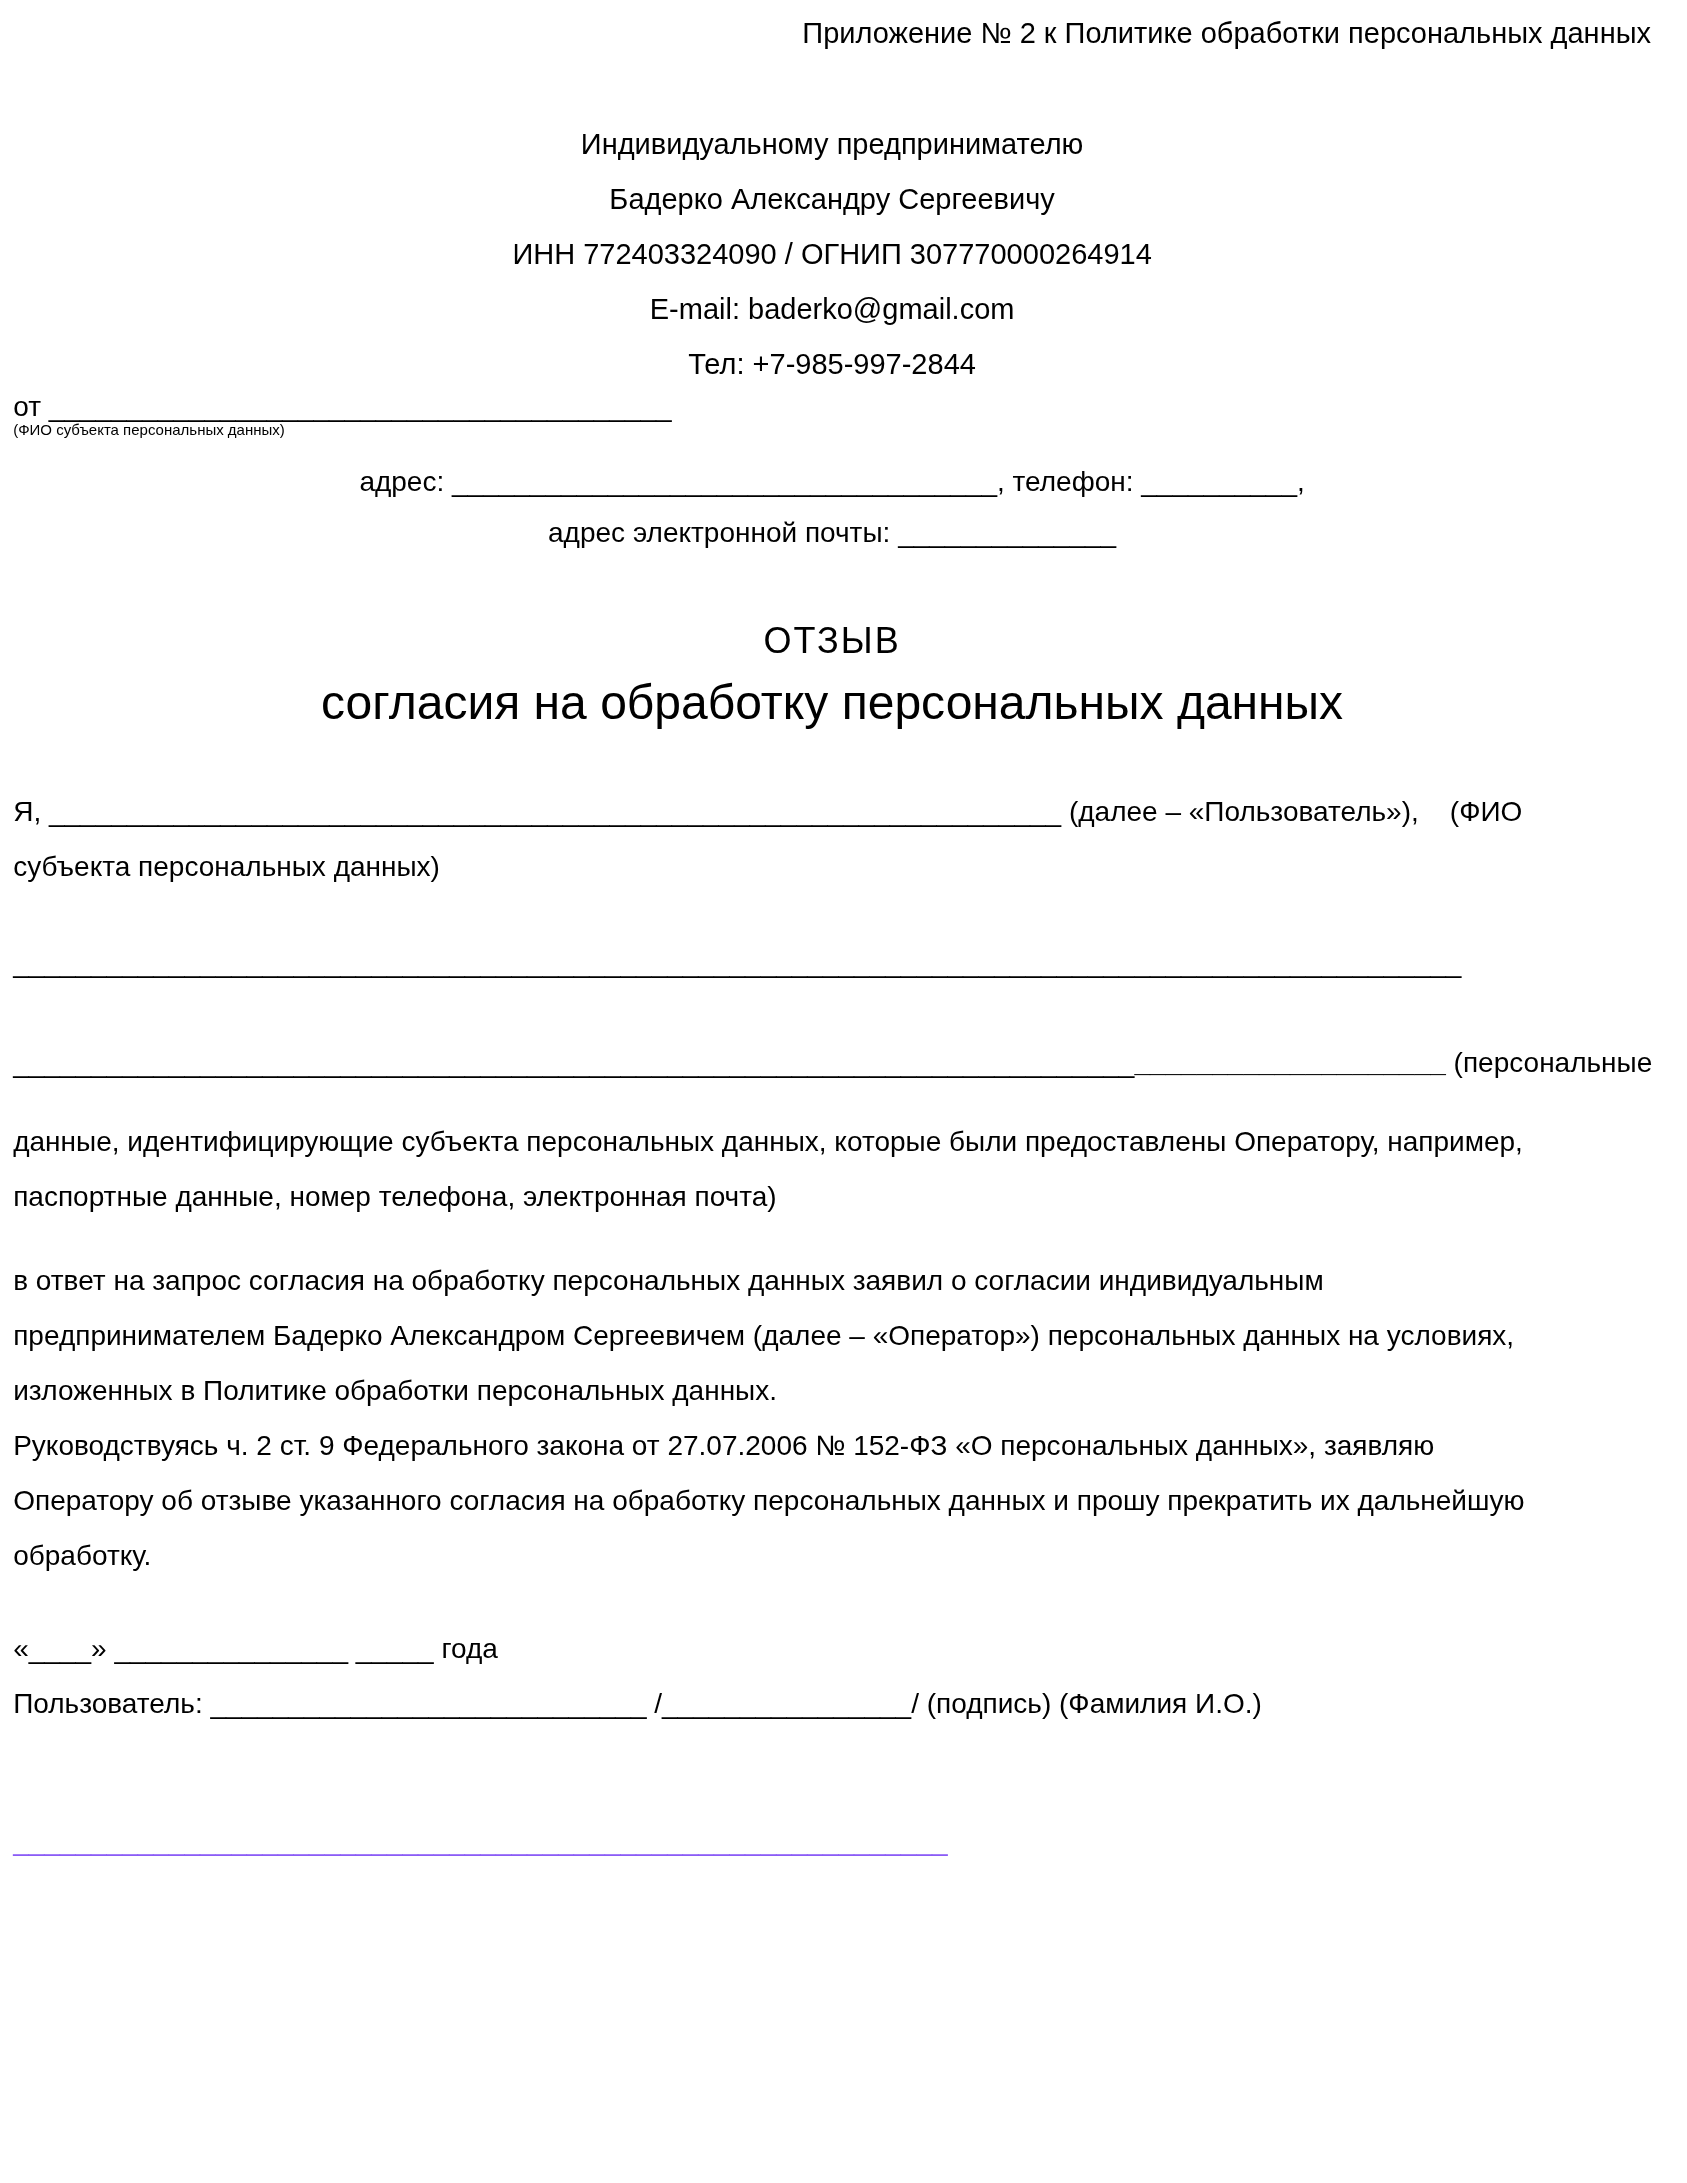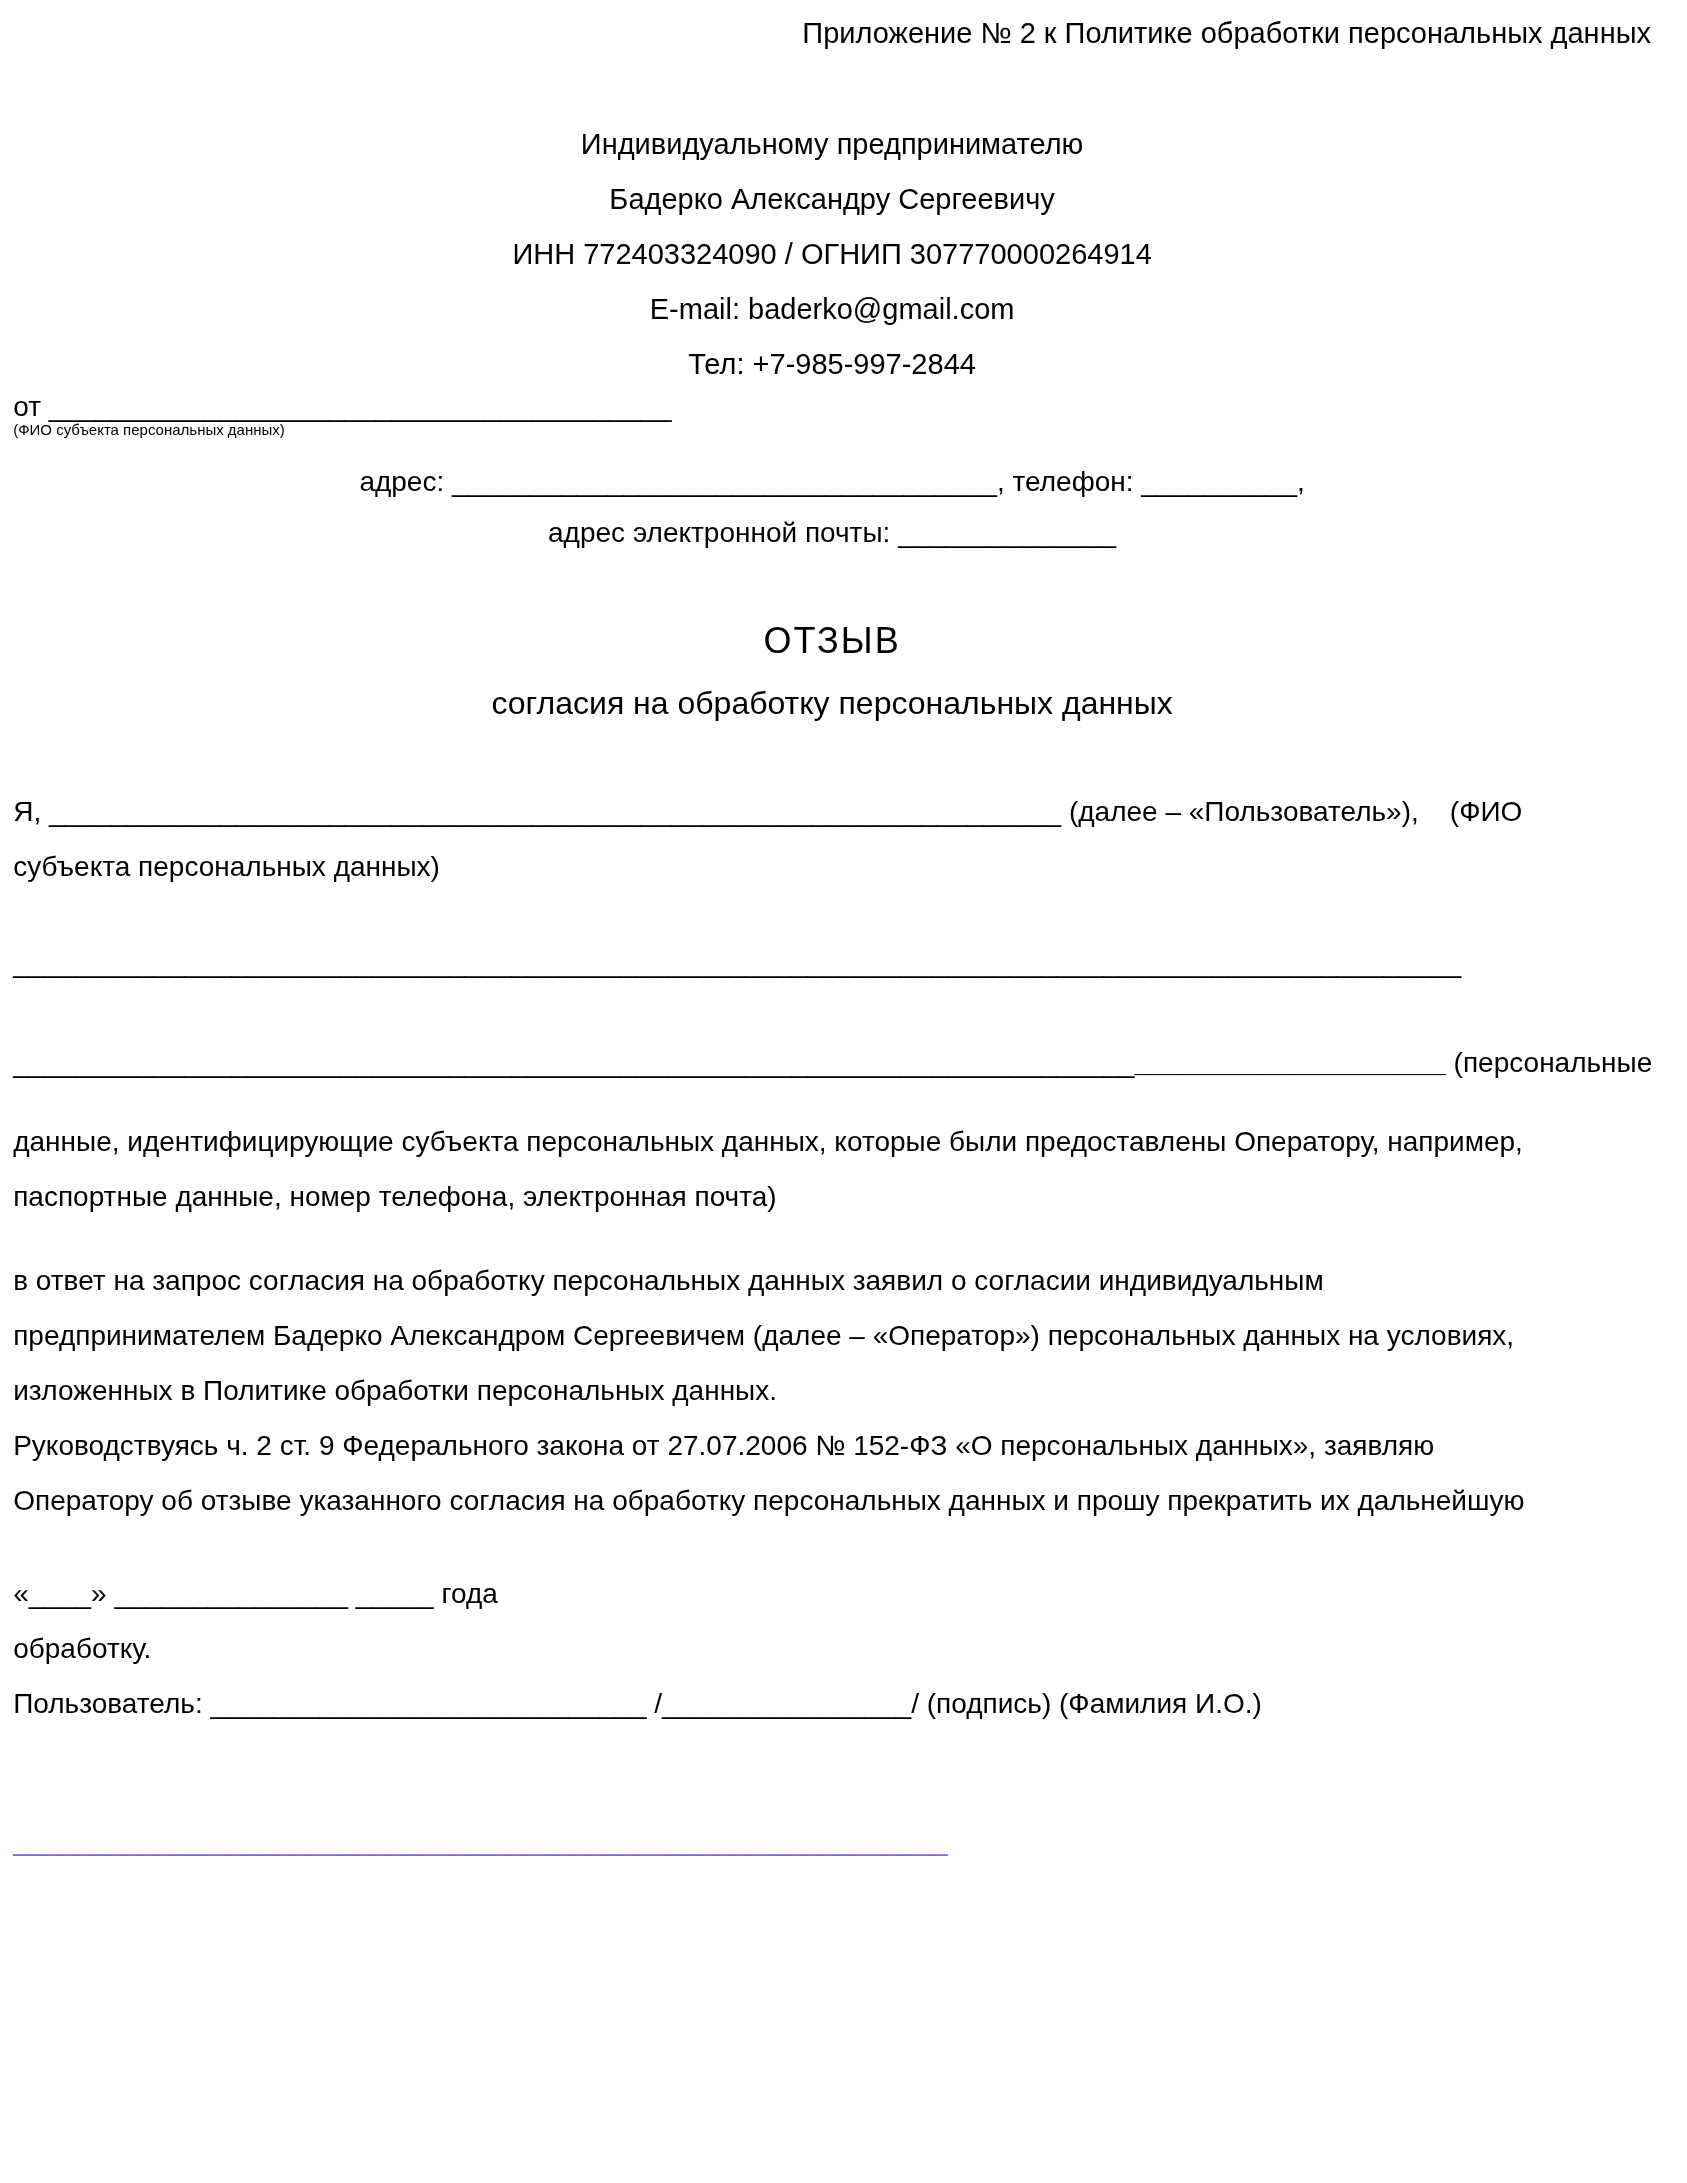--- a/index.html
+++ b/index.html
@@ -26,21 +26,21 @@
     justify-content: flex-end;
     align-items: baseline;
     gap: 6.6px;
     margin-top: -11.2px;
     margin-right: -32px;
     flex-direction: column;
   }
   .tight { line-height: 51px; }
   .fio-hint { font-size: 15px; position: relative; top: -18px; white-space: pre; }
   .doc-title { margin-top: 52px; font-size: 36px; line-height: 62px; letter-spacing: 2px; }
-  .doc-subtitle { font-size: 32px; line-height: 62px; }
+  .doc-subtitle { font-size: 48px; line-height: 62px; }
   .mt75 { margin-top: 50px; }
   .mt62 { margin-top: 41px; }
   .mt68 { margin-top: 45px; }
   .mt37 { margin-top: 24.5px; }
   .mt44 { margin-top: 29px; }
   .mt57 { margin-top: 38px; }
   .mt124 { margin-top: 82px; }
   .thick { font-weight: bold; }
   .footer-rule { color: #8b5cf6; }
 </style>
@@ -80,21 +80,21 @@
   <div class="ln mt68"><span>________________________________________________________________________</span><span class="thick">____________________</span><span> (персональные</span></div>
 
   <div class="ln mt37">данные, идентифицирующие субъекта персональных данных, которые были предоставлены Оператору, например,</div>
   <div class="ln">паспортные данные, номер телефона, электронная почта)</div>
 
   <div class="ln mt44">в ответ на запрос согласия на обработку персональных данных заявил о согласии индивидуальным</div>
   <div class="ln">предпринимателем Бадерко Александром Сергеевичем (далее – «Оператор») персональных данных на условиях,</div>
   <div class="ln">изложенных в Политике обработки персональных данных.</div>
   <div class="ln">Руководствуясь ч. 2 ст. 9 Федерального закона от 27.07.2006 № 152-ФЗ «О персональных данных», заявляю</div>
   <div class="ln">Оператору об отзыве указанного согласия на обработку персональных данных и прошу прекратить их дальнейшую</div>
+  <div class="ln">обработку.</div>
+
   <div class="ln mt57">«____» _______________ _____ года</div>
-
-  <div class="ln">обработку.</div>
   <div class="ln">Пользователь: ____________________________ /________________/ (подпись) (Фамилия И.О.)</div>
 
   <div class="ln mt124 footer-rule">____________________________________________________________</div>
 
 </div>
 
 
 </body></html>

